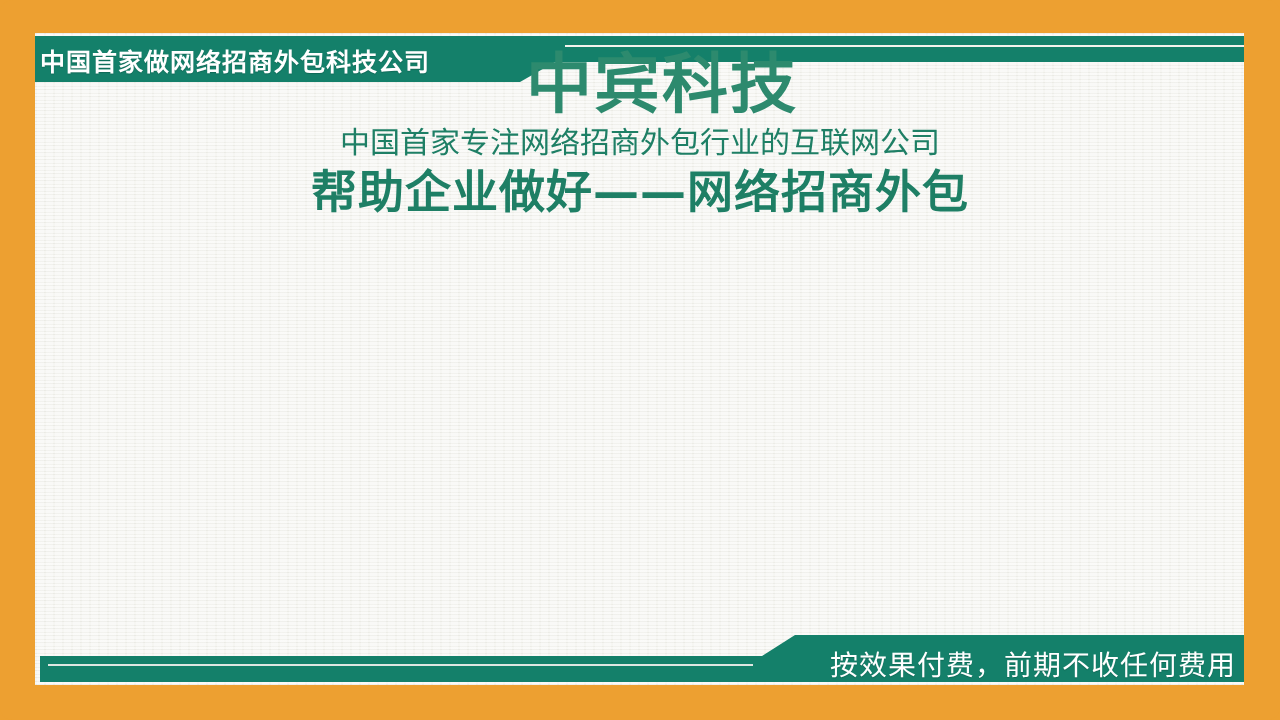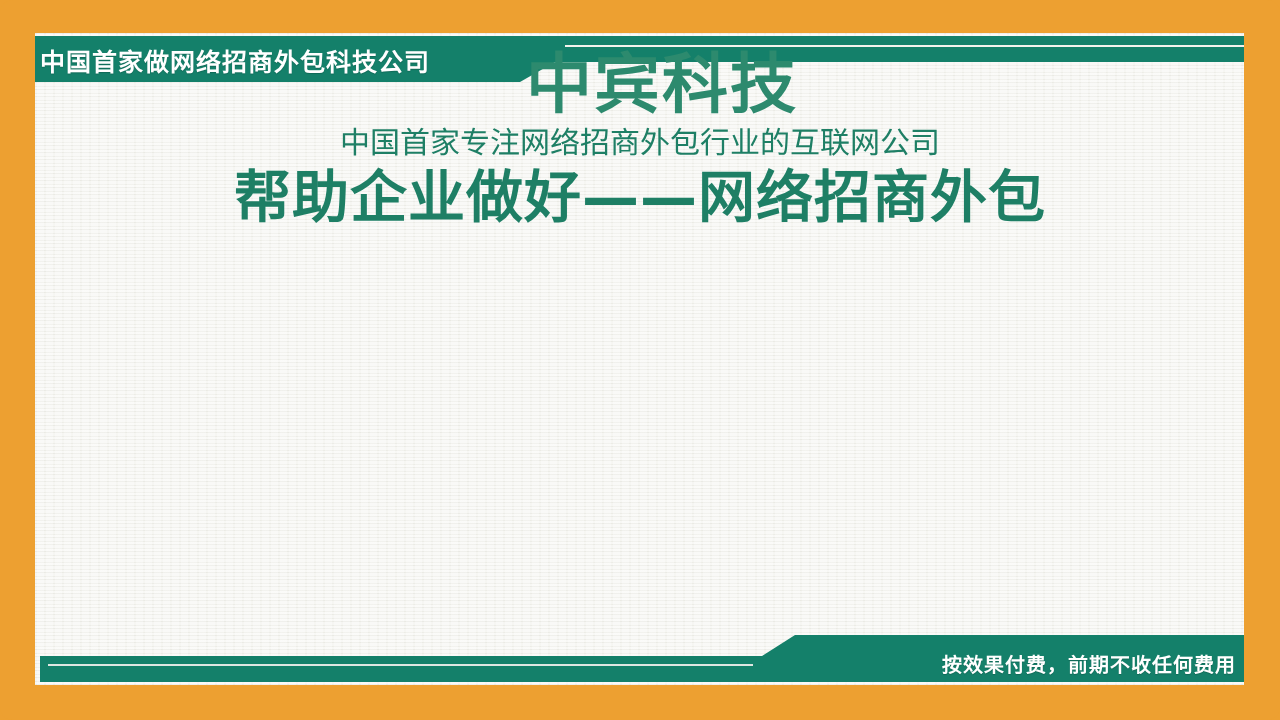--- a/index.html
+++ b/index.html
@@ -72,22 +72,22 @@
     pointer-events:none;
   }
   .footer-banner svg { display:block; }
 
   .footer-text {
     position:absolute;
     right:44px; top:643px;
     height:40px;
     display:flex; align-items:center;
     color:#ffffff;
-    font-size:20px;
-    font-weight:bold;
+    font-size:28px;
+    font-weight:normal;
     letter-spacing:1px;
     text-shadow:0 1px 1px rgba(0,0,0,0.18);
     white-space:nowrap;
   }
 
   
   .content {
     position:absolute;
     left:0; top:0;
     width:1280px; height:720px;
@@ -122,21 +122,21 @@
     font-size:30px;
     font-weight:normal;
     color:#1e7f65;
     letter-spacing:0px;
     line-height:1;
     white-space:nowrap;
   }
 
   .tagline {
     margin-top:10px;
-    font-size:57px;
+    font-size:46px;
     font-weight:bold;
     color:#1e7f65;
     letter-spacing:1px;
     line-height:1.05;
     white-space:nowrap;
   }
 </style>
 </head>
 <body>
 

